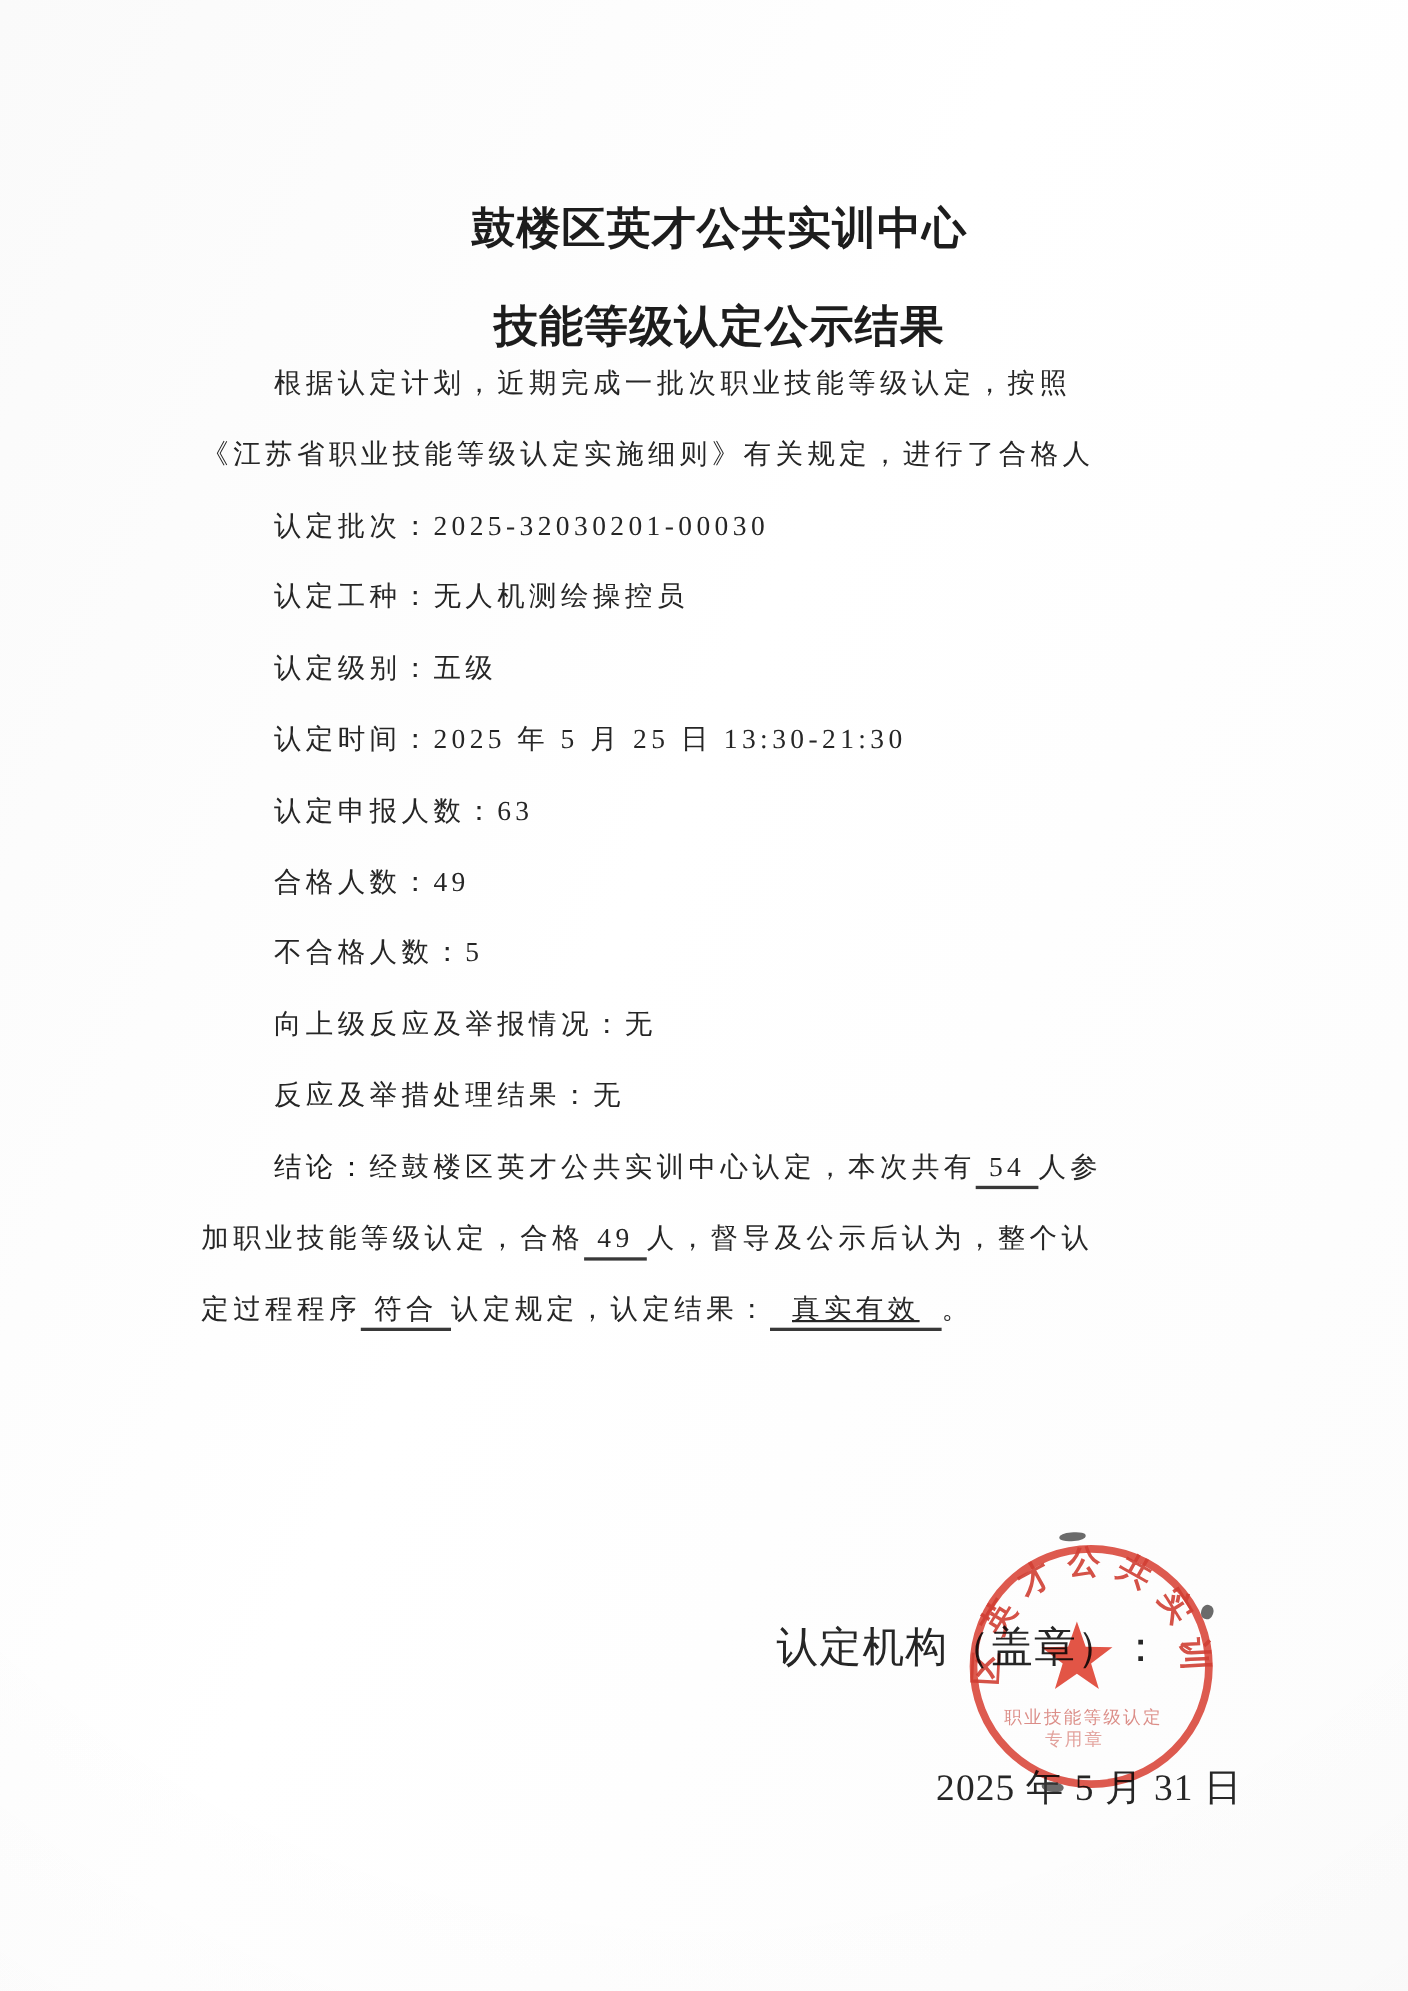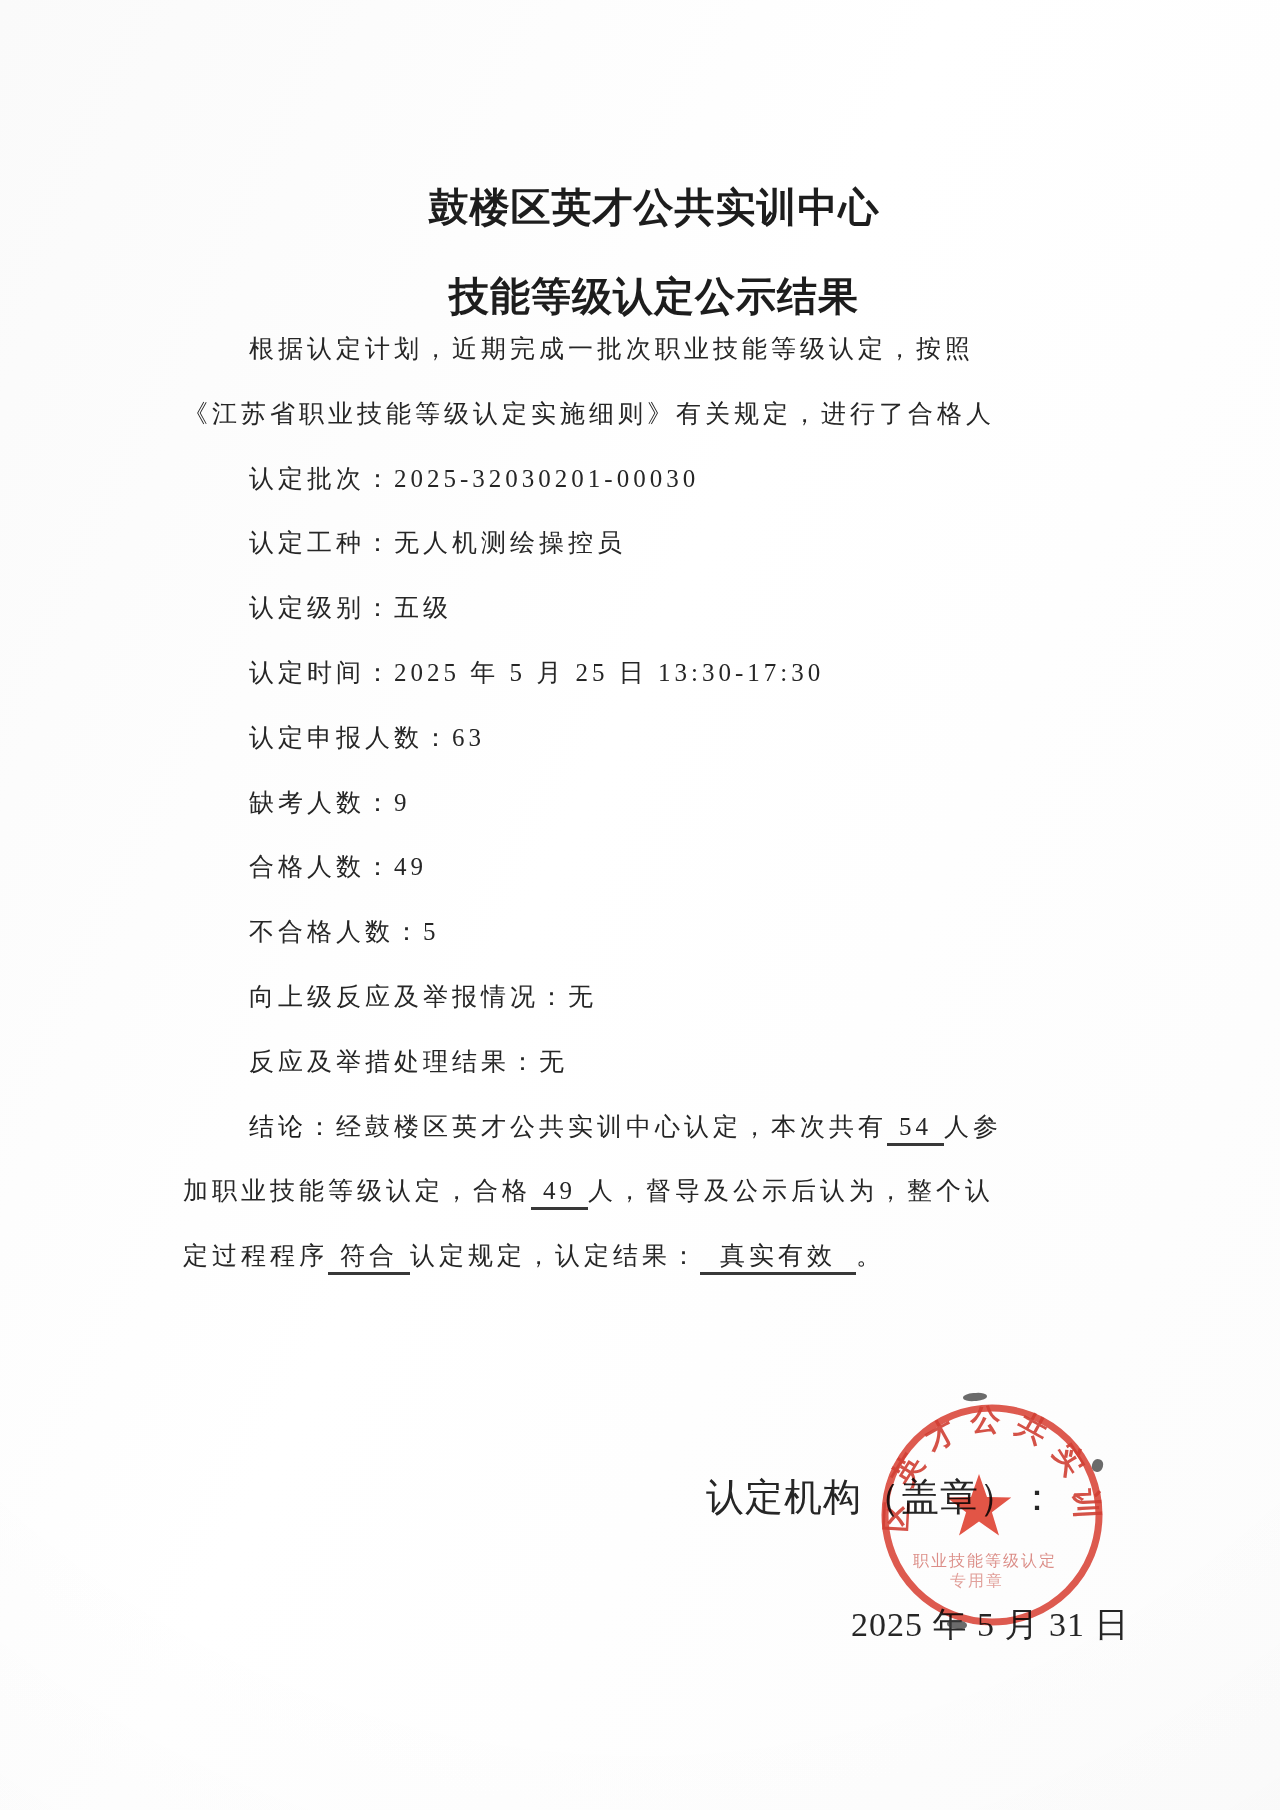--- a/index.html
+++ b/index.html
@@ -23,21 +23,21 @@
     letter-spacing:1px;color:#1d1d1d;
   }
   .body-block{
     position:absolute;top:317px;left:183px;width:935px;
     font-size:25px;letter-spacing:4px;color:#262626;
   }
   .bl{height:64.8px;line-height:64.8px;white-space:nowrap;}
   .indent{padding-left:66px;}
   .bold{font-weight:400;color:#1c1c1c;}
   .ul{border-bottom:3px solid #383838;padding:0 12px 3px;}
-  .ul.wide{padding:0 20px 3px;}
+  .ul.wide{padding:0 20px 3px;text-decoration:underline;}
   .sig-org{
     position:absolute;top:1472px;left:706px;font-size:38px;letter-spacing:1px;
     color:#262626;white-space:nowrap;
   }
   .sig-date{
     position:absolute;top:1602px;left:851px;font-size:34px;letter-spacing:1px;
     color:#262626;white-space:nowrap;
   }
   .seal{
     position:absolute;top:1400px;left:877px;width:230px;height:230px;
@@ -58,23 +58,22 @@
     <h1>技能等级认定公示结果</h1>
   </div>
 
   <div class="body-block">
     <div class="bl indent">根据认定计划，近期完成一批次职业技能等级认定，按照</div>
     <div class="bl">《江苏省职业技能等级认定实施细则》有关规定，进行了合格人</div>
 
     <div class="bl indent">认定批次：2025-32030201-00030</div>
     <div class="bl indent">认定工种：无人机测绘操控员</div>
     <div class="bl indent">认定级别：五级</div>
-    <div class="bl indent">认定时间：2025 年 5 月 25 日 13:30-17:30</div>
+    <div class="bl indent">认定时间：2025 年 5 月 25 日 13:30-21:30</div>
     <div class="bl indent">认定申报人数：63</div>
-    <div class="bl indent">缺考人数：9</div>
     <div class="bl indent">合格人数：49</div>
     <div class="bl indent">不合格人数：5</div>
     <div class="bl indent">向上级反应及举报情况：无</div>
     <div class="bl indent">反应及举措处理结果：无</div>
 
     <div class="bl indent"><span class="bold">结论：</span><span>经鼓楼区英才公共实训中心认定，本次共有</span><span class="ul">54</span><span>人参</span></div>
     <div class="bl"><span>加职业技能等级认定，合格</span><span class="ul">49</span><span>人，督导及公示后认为，整个认</span></div>
     <div class="bl"><span>定过程程序</span><span class="ul">符合</span><span>认定规定，认定结果：</span><span class="ul wide">真实有效</span><span>。</span></div>
   </div>
 

